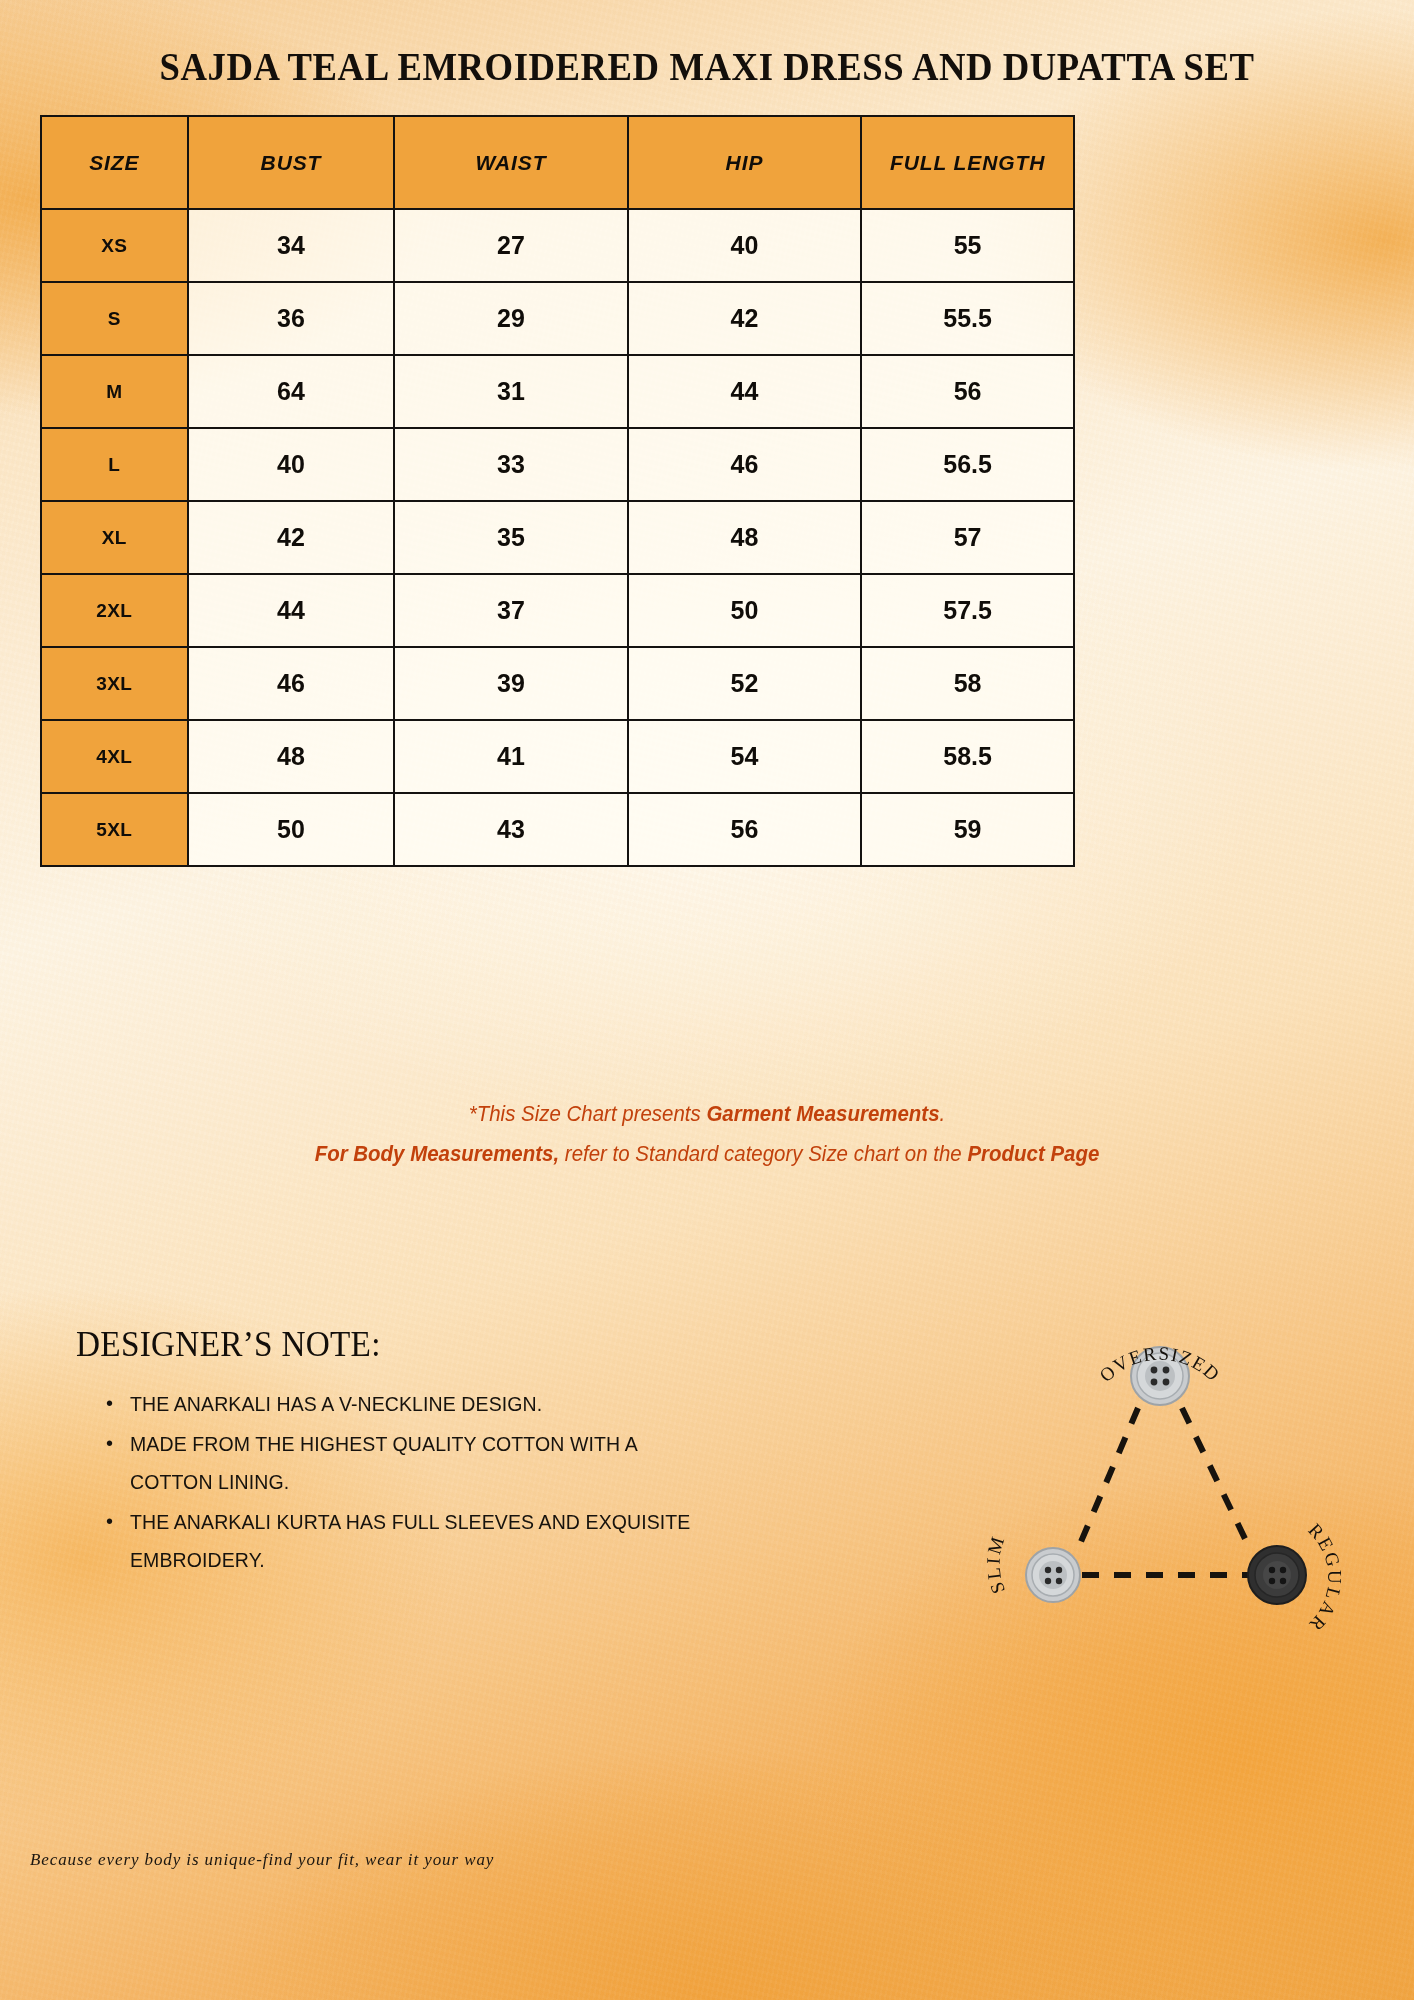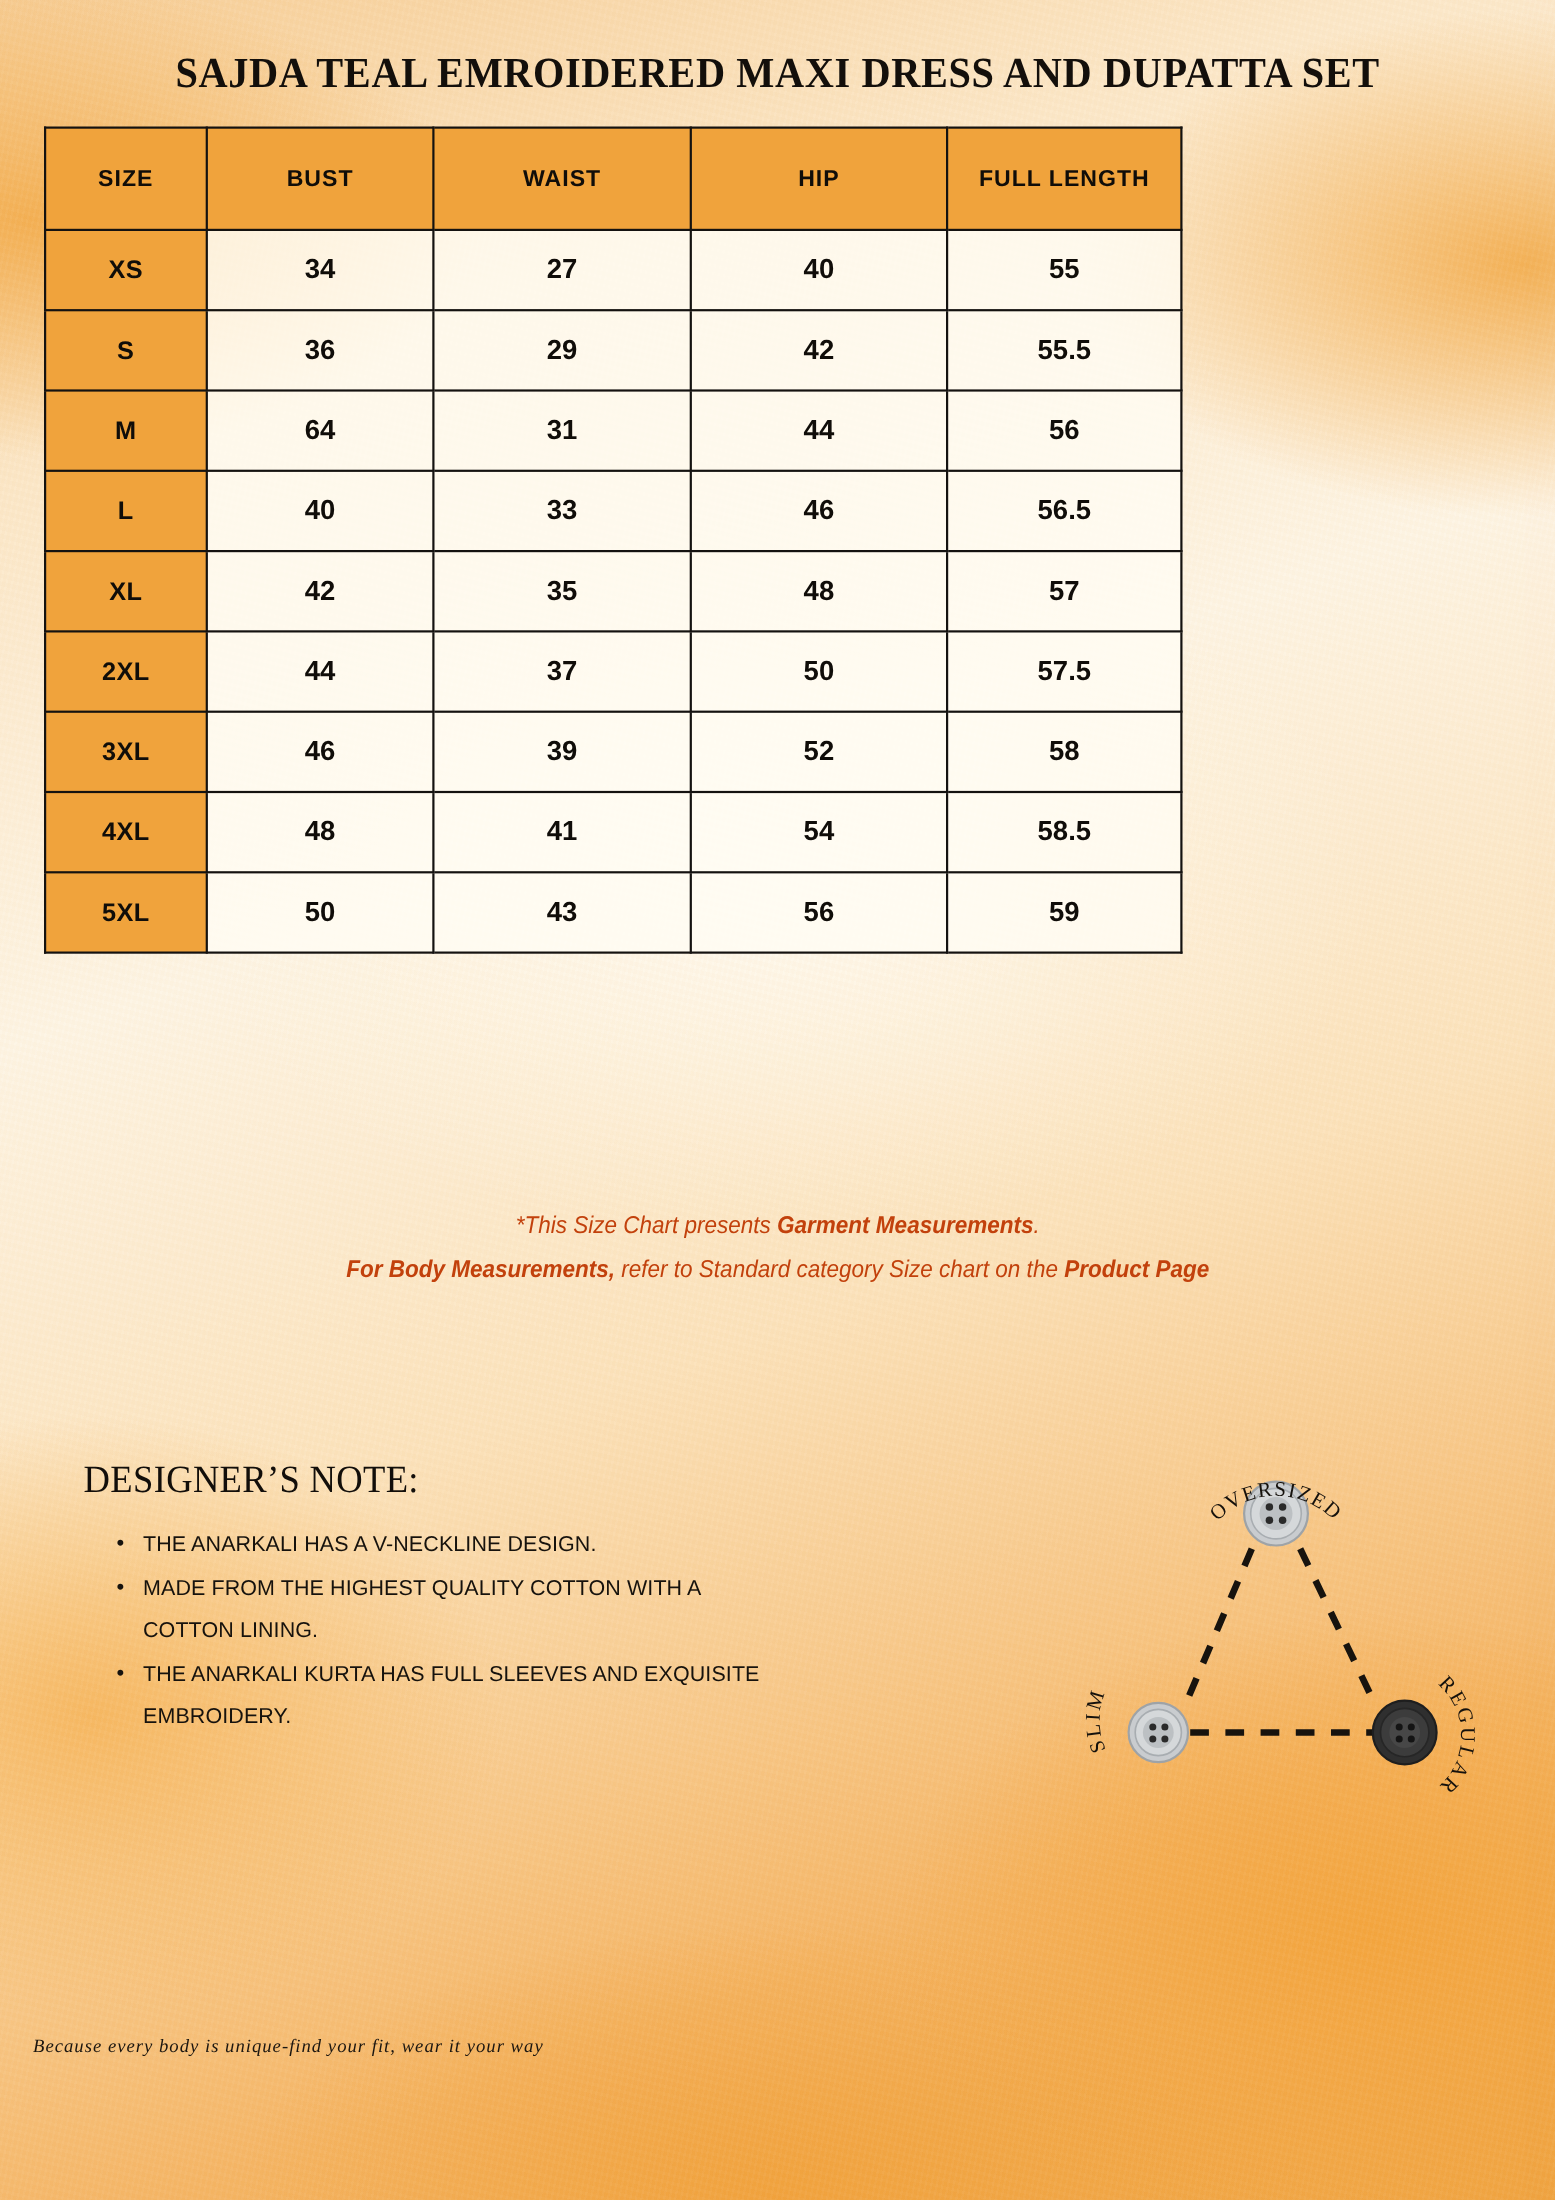--- a/index.html
+++ b/index.html
@@ -78,30 +78,31 @@
   table.size-chart col.c-waist  { width: 22.6%; }
   table.size-chart col.c-hip    { width: 22.6%; }
   table.size-chart col.c-length { width: 20.6%; }
 
   table.size-chart thead th {
     height: 93px;
     background: #f0a33c;
     font-size: 21px;
     font-weight: bold;
     letter-spacing: .9px;
+    font-style: italic;
   }
   table.size-chart tbody td {
     height: 73px;
     font-size: 25px;
     font-weight: bold;
     background: rgba(255,252,244,0.80);
   }
   table.size-chart tbody td.size-cell {
     background: #f0a33c;
-    font-size: 23px;
+    font-size: 19px;
     letter-spacing: .4px;
   }
 
   
   .footnotes {
     position: absolute;
     top: 1094px;
     left: 0; right: 0;
     text-align: center;
     color: #c2410c;

